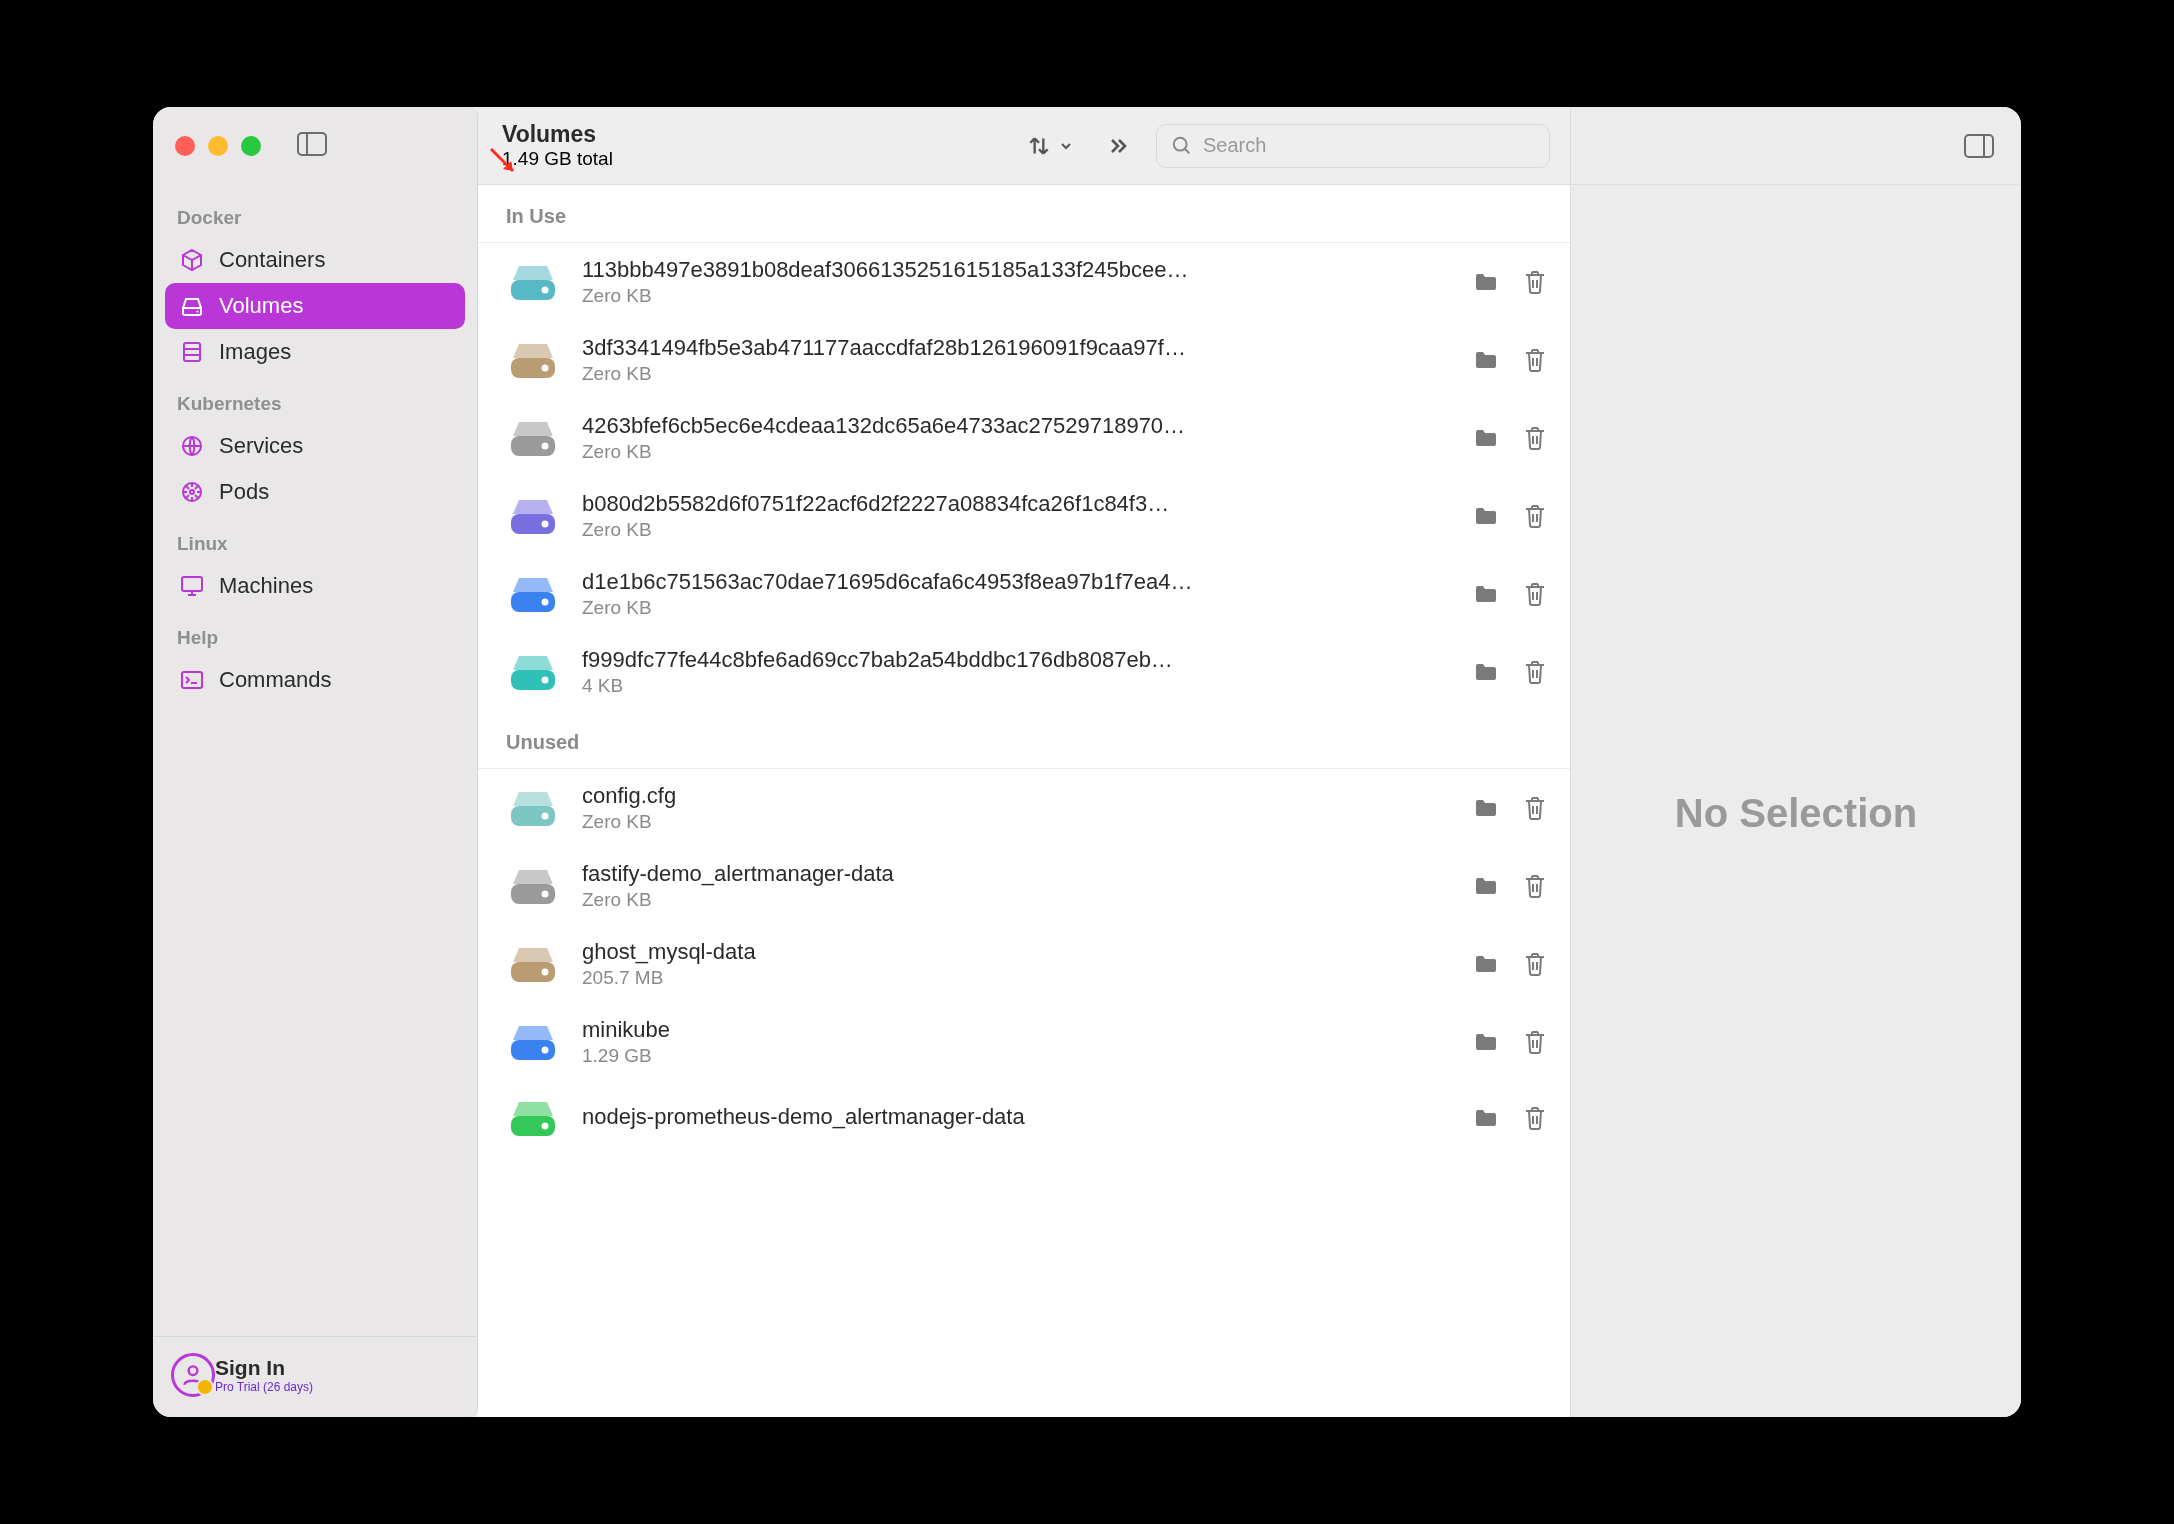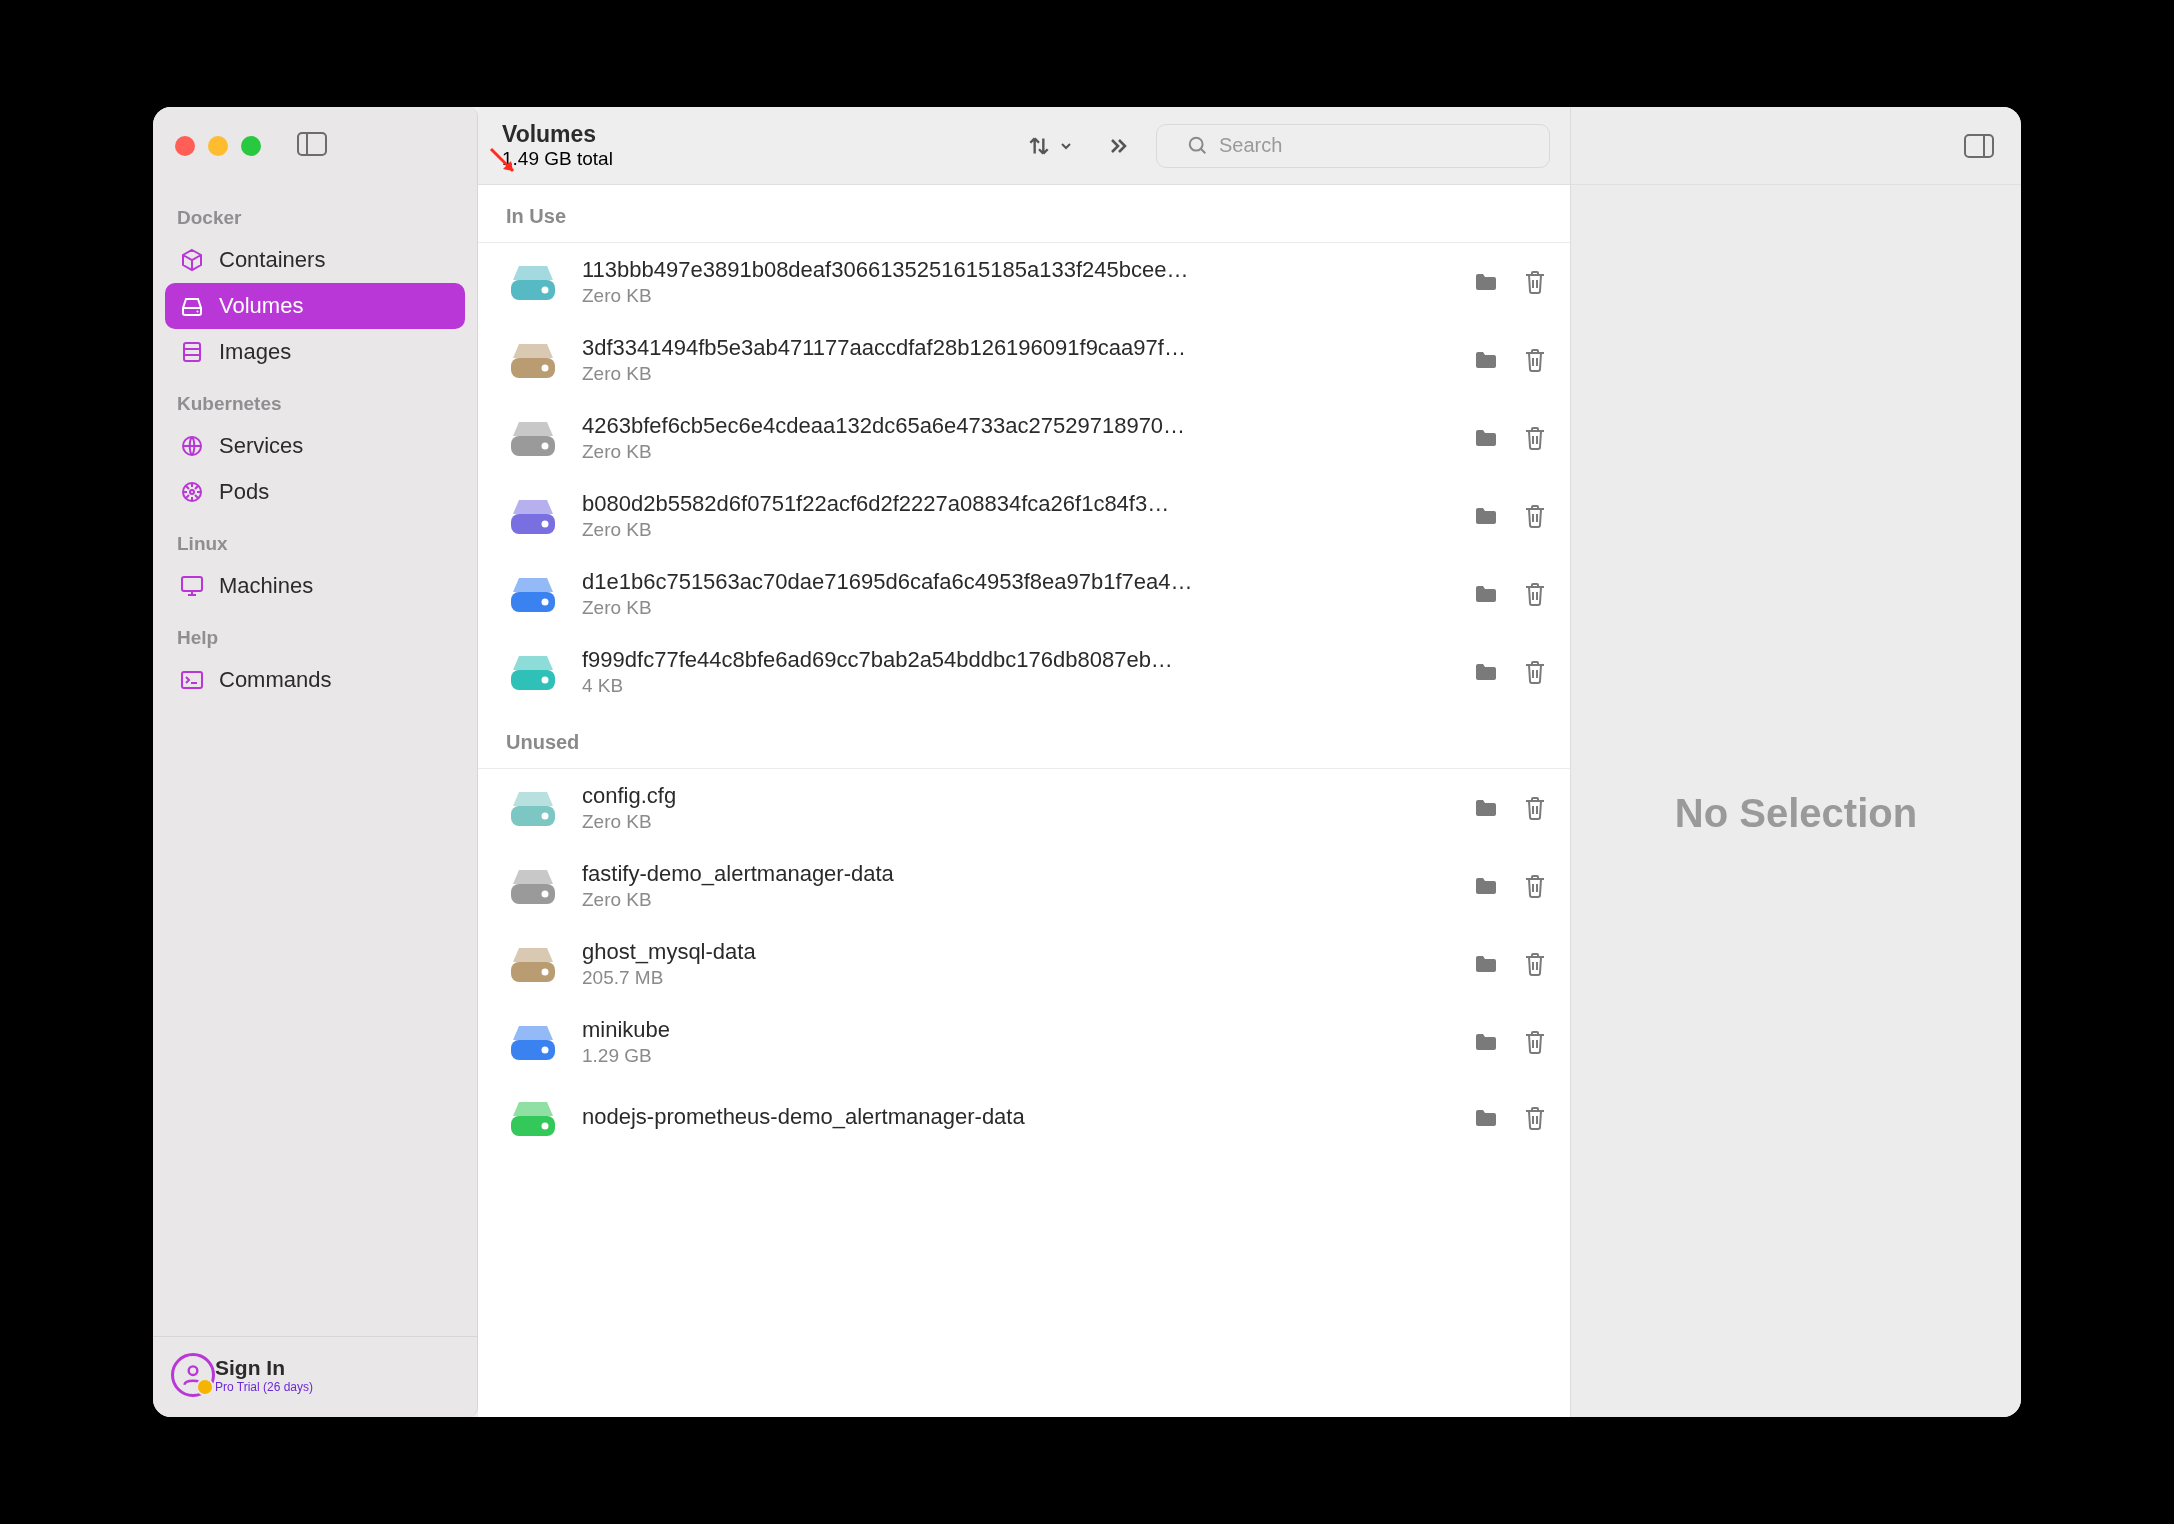--- a/index.html
+++ b/index.html
@@ -135,21 +135,21 @@
     width:40px; height:40px; border-radius:6px; cursor:pointer;
   }
   .tb-btn.sort { width:auto; gap:6px; padding:0 6px;}
   .searchbox {
     flex: 0 0 394px;
     height: 44px;
     background:#efeeee;
     border:1px solid #d9d9d9;
     border-radius:10px;
     display:flex; align-items:center;
-    gap:10px; padding:0 30px;
+    gap:10px; padding:0 14px;
     color:#8a8a8a;
   }
   .searchbox input {
     border:none; outline:none; background:transparent;
     font-size:20px; color:#2b2b2b; flex:1;
   }
   .searchbox input::placeholder { color:#9a9a9a; }
   
   .list { flex:1; overflow-y:auto; }
   .group-header {

